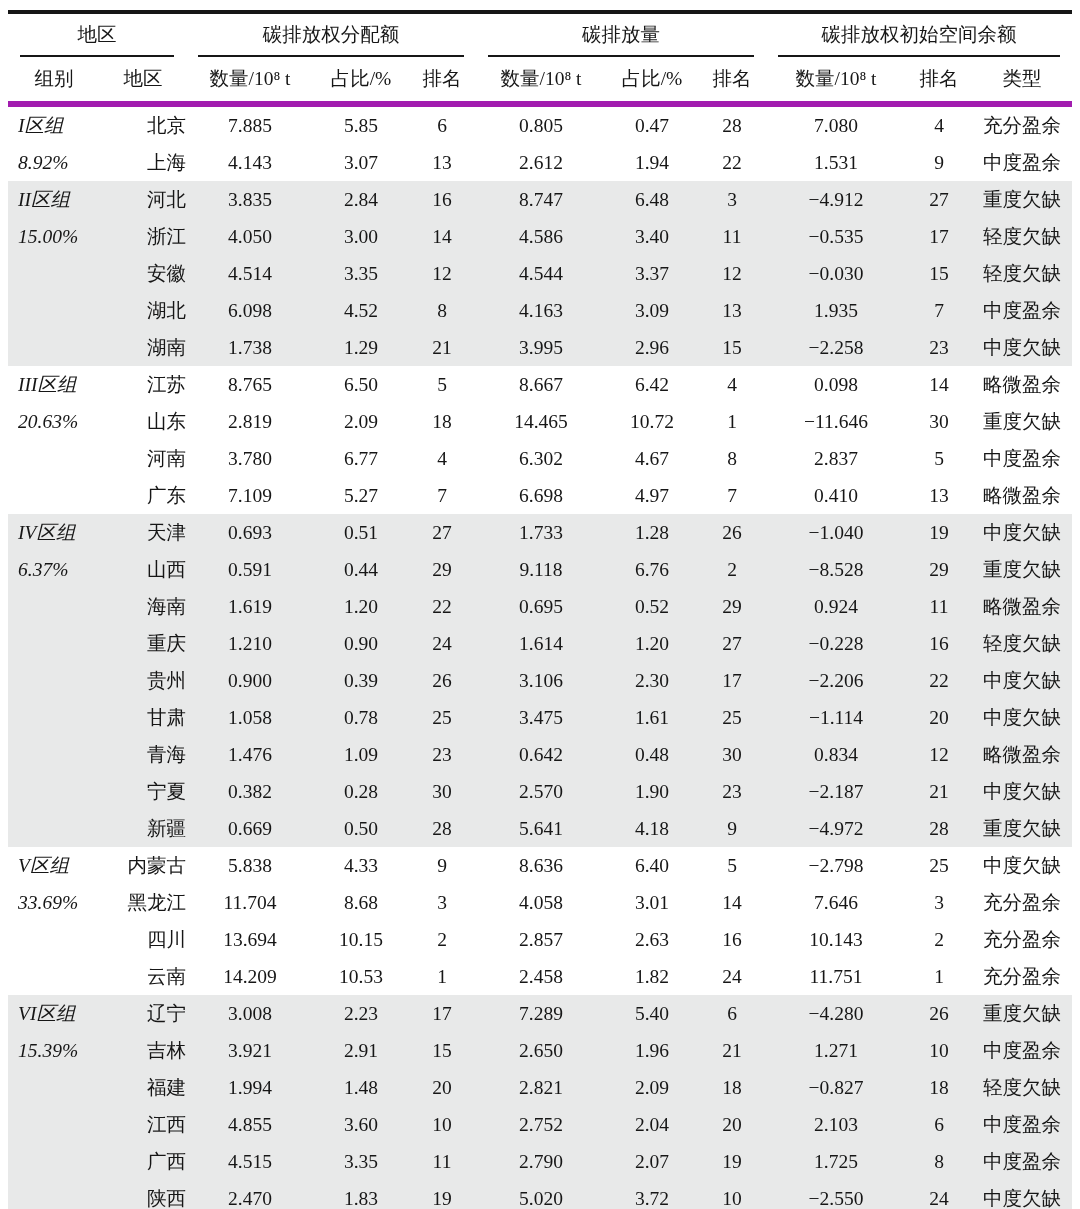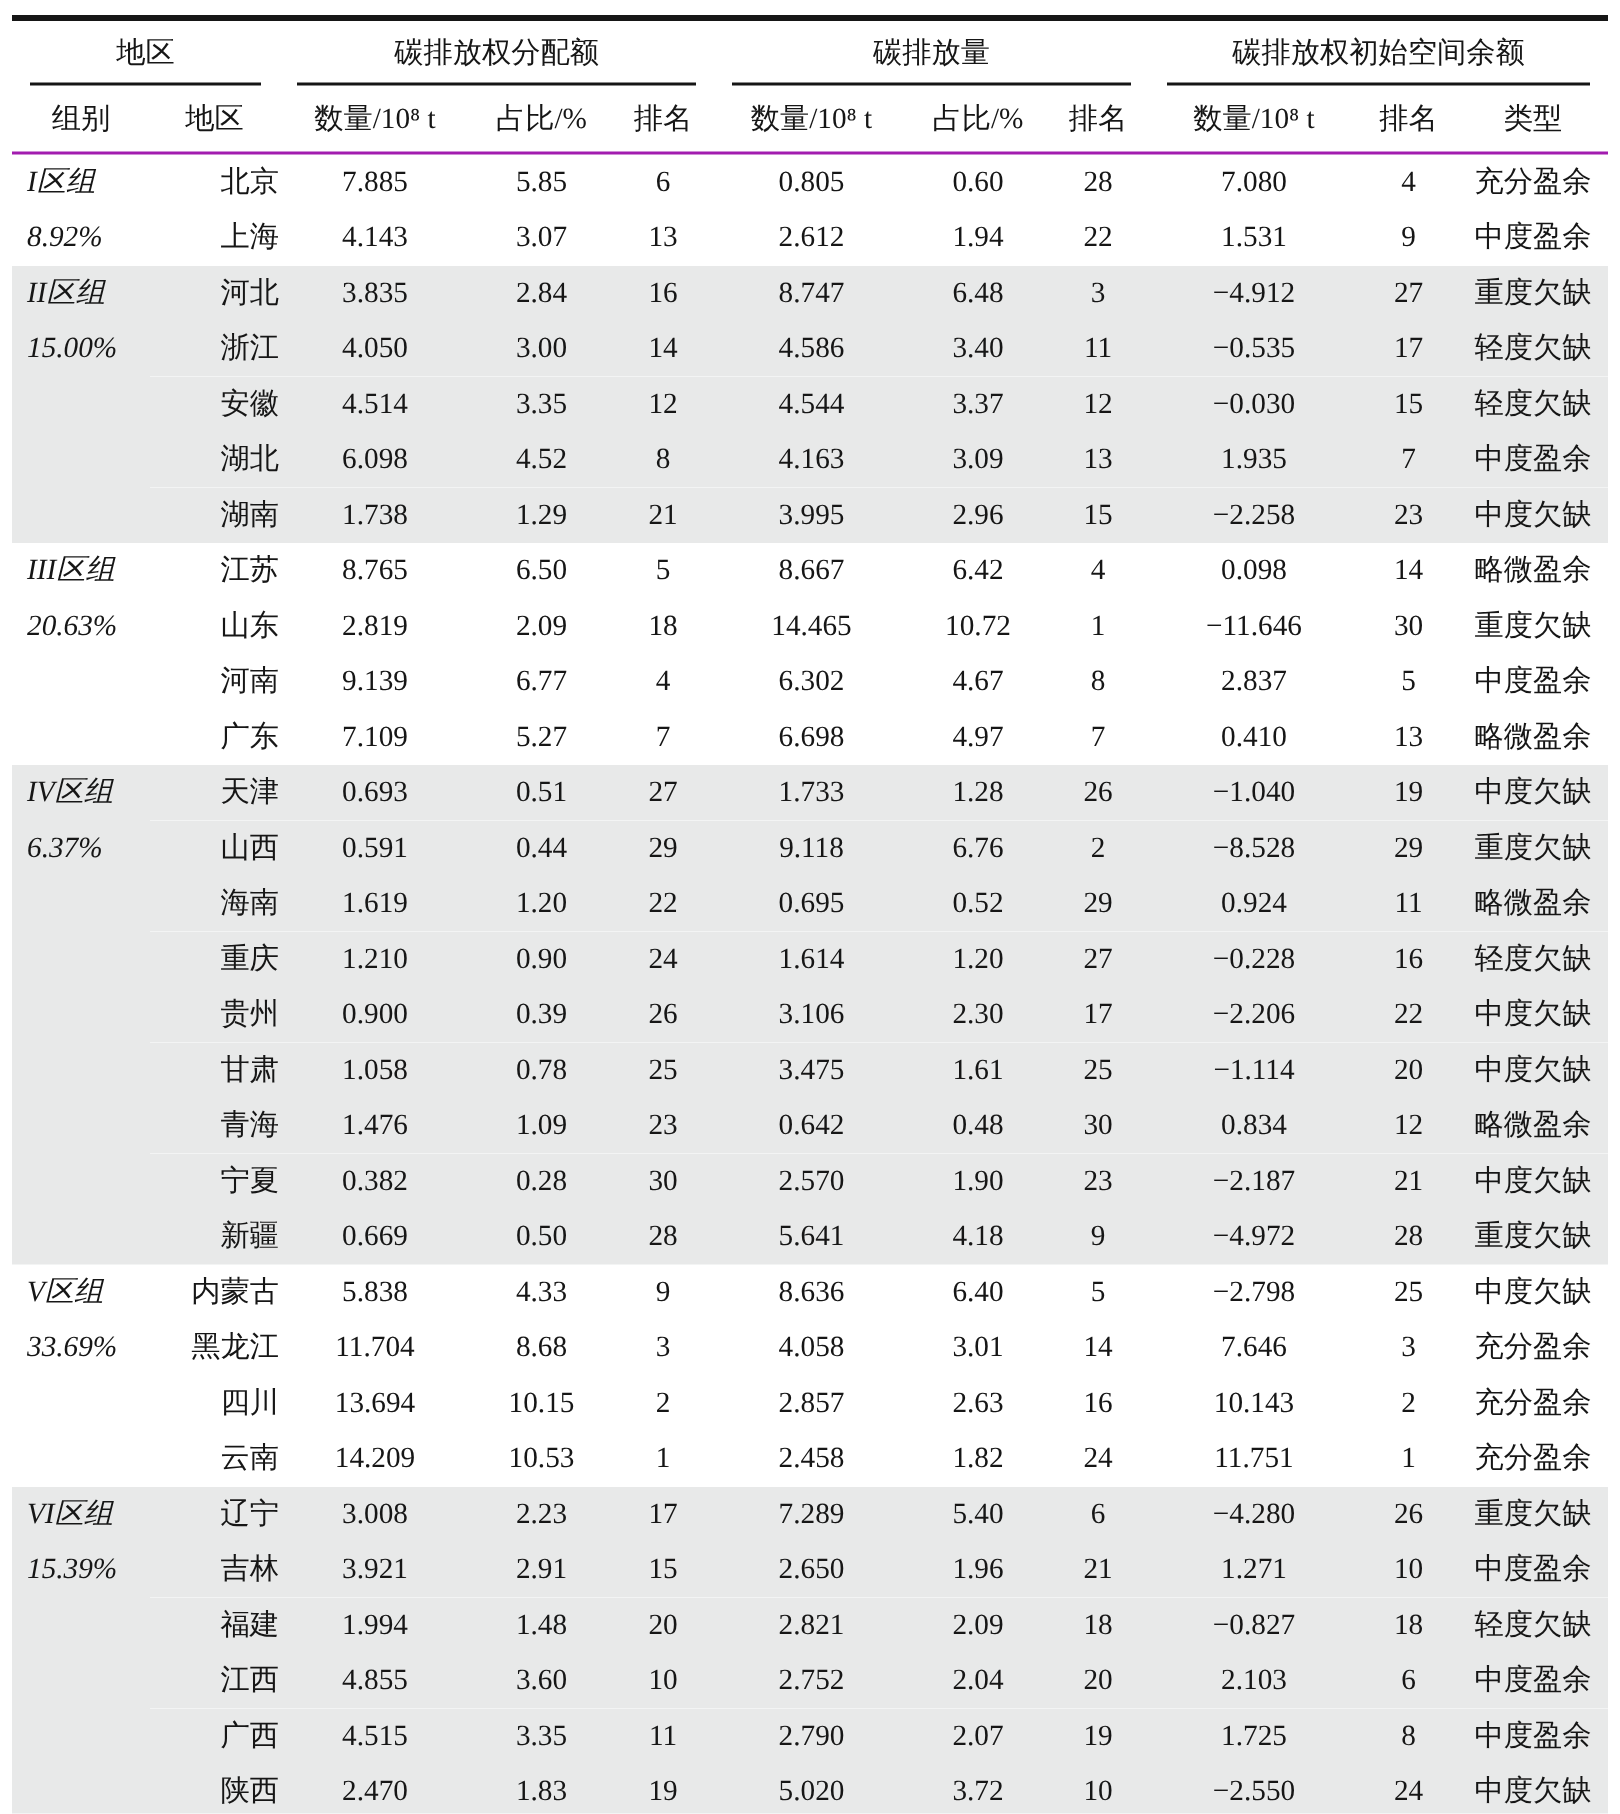--- a/index.html
+++ b/index.html
@@ -33,21 +33,21 @@
     padding-top: 7px;
     vertical-align: bottom;
   }
   tr.grp-row th .grp-inner {
     border-bottom: 2px solid #161616;
     padding-bottom: 7px;
     margin: 0 12px;
   }
   tr.sub-row th {
     padding: 8px 0 9px 0;
-    border-bottom: 2px solid #a21caf;
+    border-bottom: 6px solid #a21caf;
     margin-top: 36px;
   }
   tbody td {
     height: 37px;
     padding: 0;
     text-align: center;
     vertical-align: middle;
     line-height: 37px;
     white-space: nowrap;
     overflow: hidden;
@@ -118,21 +118,21 @@
         <tr>
           <td rowspan="2" class="group-cell">
             <div>I区组</div>
             <div>8.92%</div>
           </td>
           <td class="region">北京</td>
           <td>7.885</td>
           <td>5.85</td>
           <td>6</td>
           <td>0.805</td>
-          <td>0.60</td>
+          <td>0.47</td>
           <td>28</td>
           <td>7.080</td>
           <td>4</td>
           <td>充分盈余</td>
         </tr>
         <tr>
           <td class="region">上海</td>
           <td>4.143</td>
           <td>3.07</td>
           <td>13</td>
@@ -230,21 +230,21 @@
           <td>18</td>
           <td>14.465</td>
           <td>10.72</td>
           <td>1</td>
           <td>−11.646</td>
           <td>30</td>
           <td>重度欠缺</td>
         </tr>
         <tr>
           <td class="region">河南</td>
-          <td>9.139</td>
+          <td>3.780</td>
           <td>6.77</td>
           <td>4</td>
           <td>6.302</td>
           <td>4.67</td>
           <td>8</td>
           <td>2.837</td>
           <td>5</td>
           <td>中度盈余</td>
         </tr>
         <tr>

